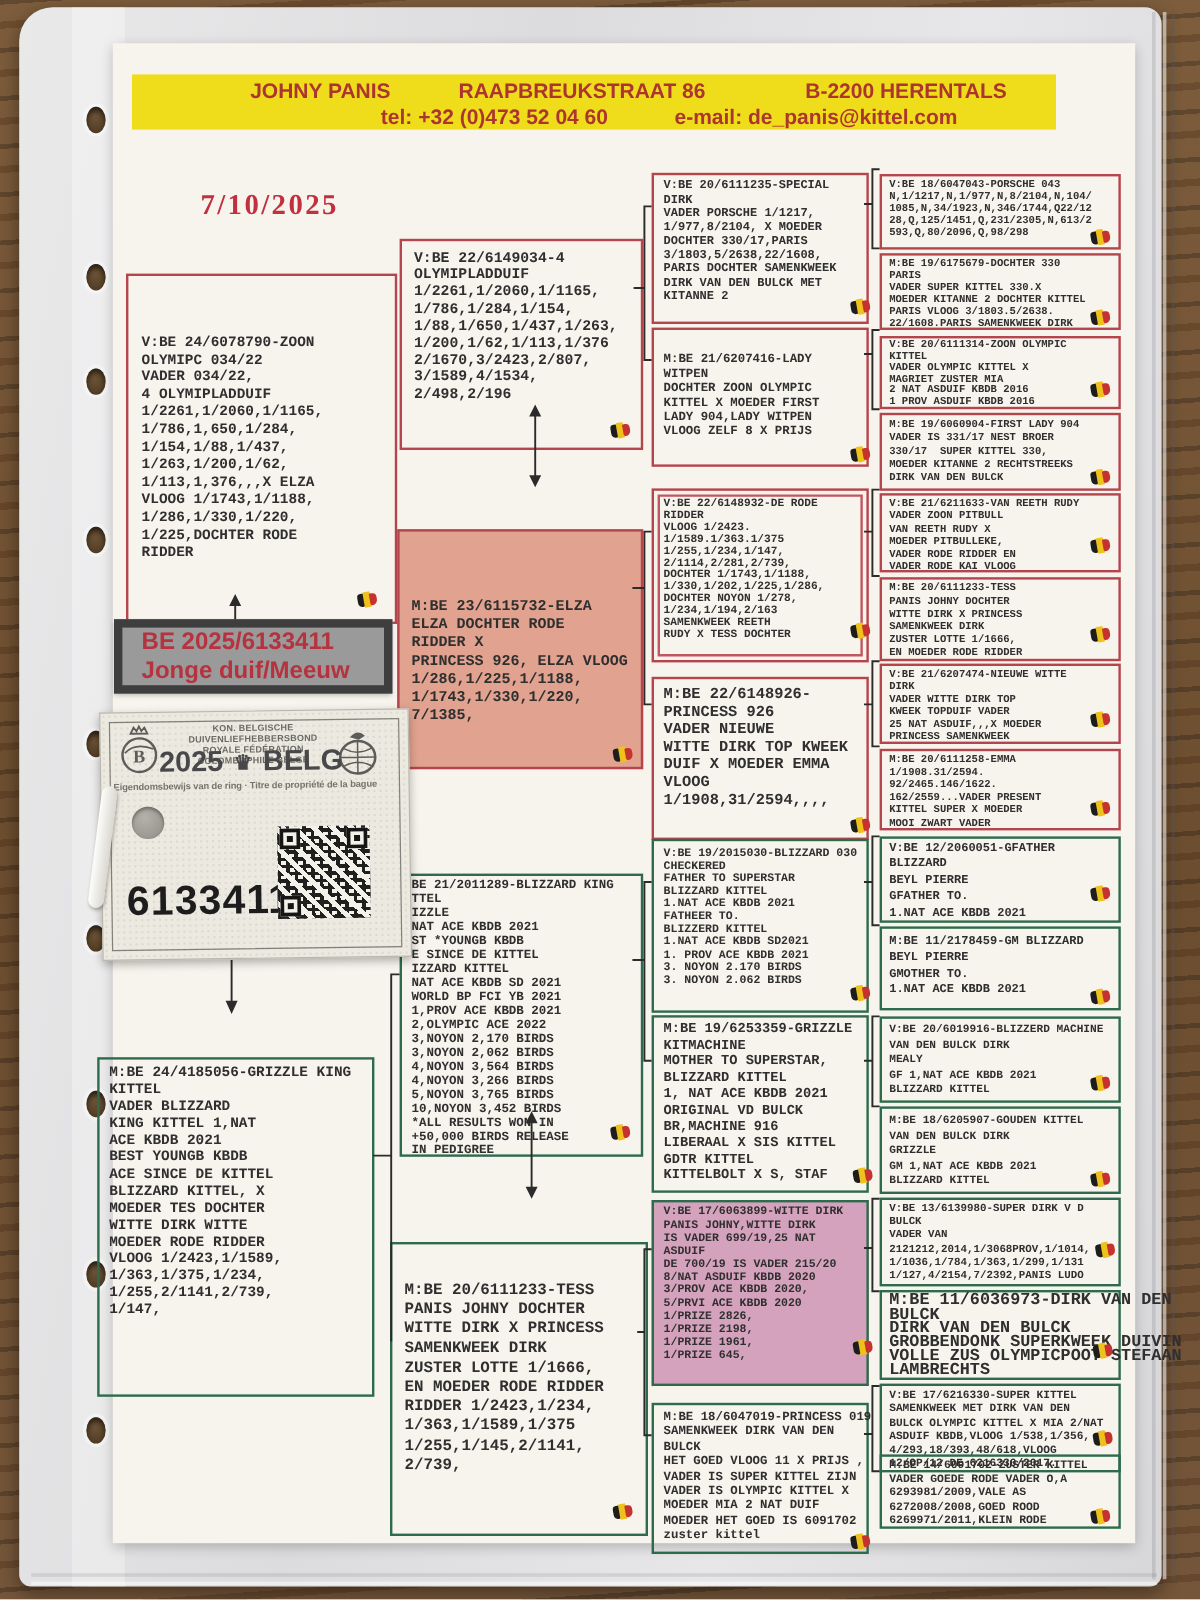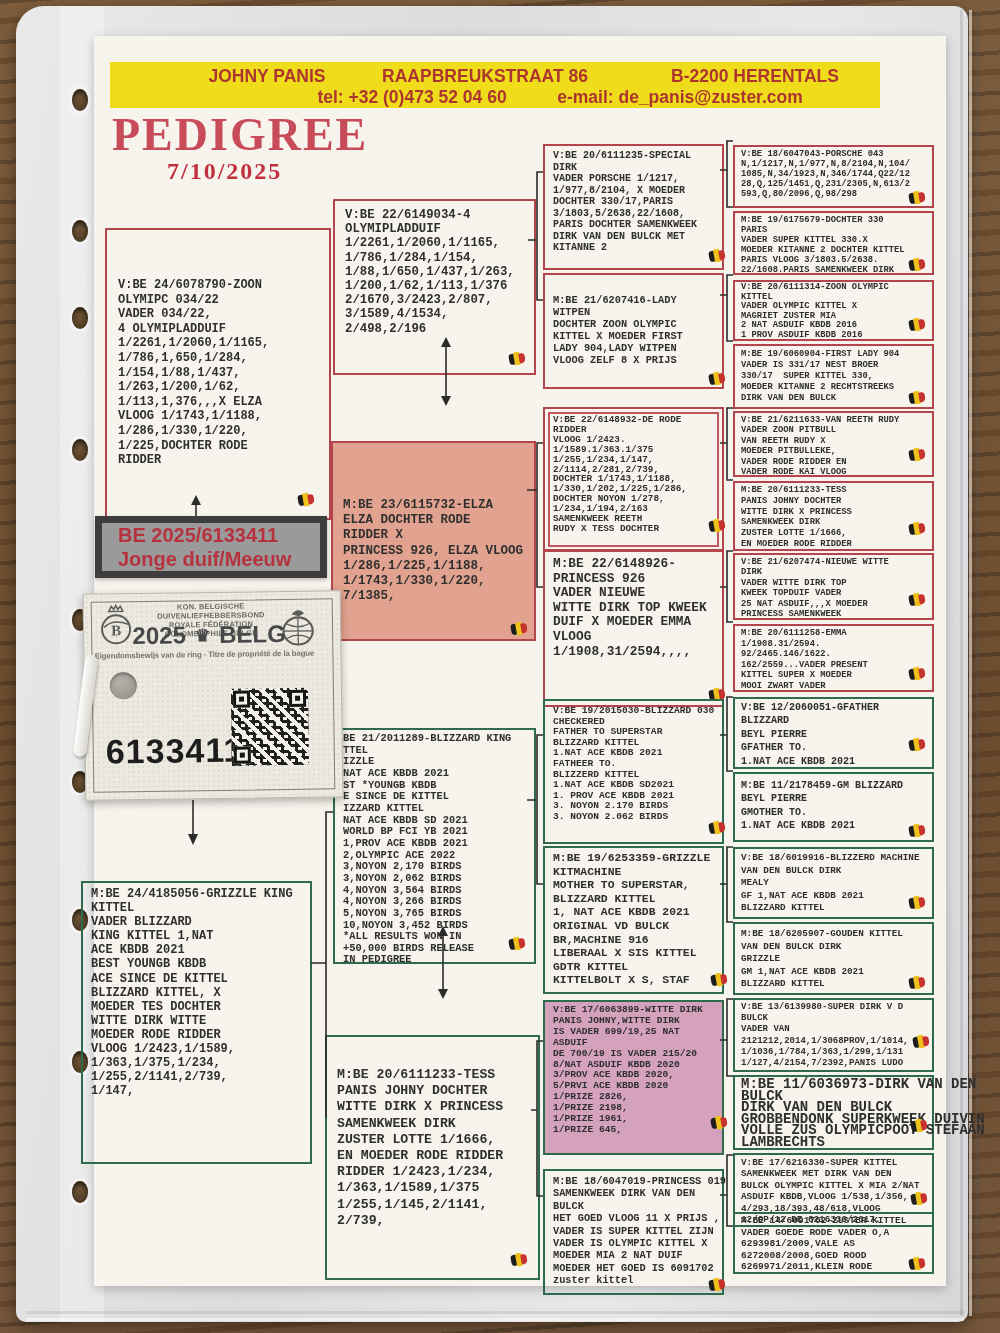--- a/index.html
+++ b/index.html
@@ -85,23 +85,22 @@
   <div class="hole" style="top:1051px"></div>
   <div class="hole" style="top:1181px"></div>
 
   <div class="paper"></div>
 
   <div class="banner"></div>
   <span class="bantext" style="left:267px;top:66px">JOHNY PANIS</span>
   <span class="bantext" style="left:485px;top:66px">RAAPBREUKSTRAAT 86</span>
   <span class="bantext" style="left:755px;top:66px">B-2200 HERENTALS</span>
   <span class="bantext" style="left:412px;top:87px">tel: +32 (0)473 52 04 60</span>
-  <span class="bantext" style="left:680px;top:87px">e-mail: de_panis@zuster.com</span>
-
-  <div class="title">PEDIGREE</div>
+  <span class="bantext" style="left:680px;top:87px">e-mail: de_panis@kittel.com</span>
+
   <div class="pdate">7/10/2025</div>
 
   <div class="pbox" style="left:105px;top:192px;width:226px;height:292px">
     <div class="btext" style="padding:48px 8px 0 11px;font-size:12px;line-height:14.6px">V:BE 24/6078790-ZOON
 OLYMIPC 034/22
 VADER 034/22,
 4 OLYMIPLADDUIF
 1/2261,1/2060,1/1165,
 1/786,1,650,1/284,
 1/154,1/88,1/437,
@@ -256,21 +255,21 @@
 DOCHTER NOYON 1/278,
 1/234,1/194,2/163
 SAMENKWEEK REETH
 RUDY X TESS DOCHTER</div>
     <span class="flag" style="right:-4px;bottom:18px">
         <i></i>
         <i></i>
         <i></i>
       </span>
   </div>
-  <div class="pbox" style="left:543px;top:513px;width:181px;height:158px">
+  <div class="pbox" style="left:543px;top:528px;width:181px;height:136px">
     <div class="btext" style="padding:6px 4px 0 8px;font-size:12.8px;line-height:14.6px">M:BE 22/6148926-
 PRINCESS 926
 VADER NIEUWE
 WITTE DIRK TOP KWEEK
 DUIF X MOEDER EMMA
 VLOOG
 1/1908,31/2594,,,,</div>
     <span class="flag" style="right:-4px;bottom:4px">
         <i></i>
         <i></i>
@@ -467,21 +466,21 @@
 BEYL PIERRE
 GMOTHER TO.
 1.NAT ACE KBDB 2021</div>
     <span class="flag" style="right:6px;bottom:3px">
         <i></i>
         <i></i>
         <i></i>
       </span>
   </div>
   <div class="pbox green" style="left:733px;top:811px;width:201px;height:72px">
-    <div class="btext" style="padding:3px 2px 0 6px;font-size:9.3px;line-height:12.6px">V:BE 18/6019916-BLIZZERD MACHINE
+    <div class="btext" style="padding:3px 2px 0 6px;font-size:9.3px;line-height:12.6px">V:BE 20/6019916-BLIZZERD MACHINE
 VAN DEN BULCK DIRK
 MEALY
 GF 1,NAT ACE KBDB 2021
 BLIZZARD KITTEL</div>
     <span class="flag" style="right:6px;bottom:8px">
         <i></i>
         <i></i>
         <i></i>
       </span>
   </div>

